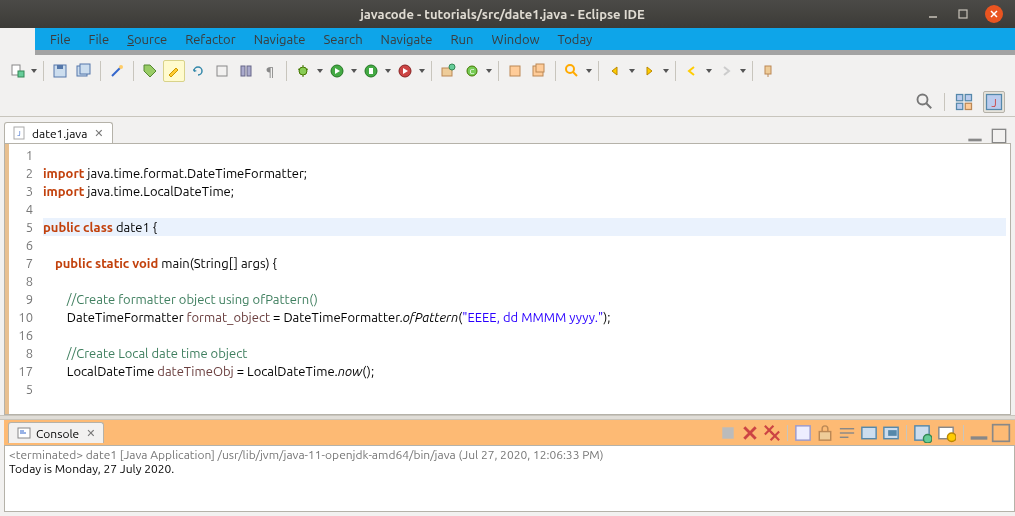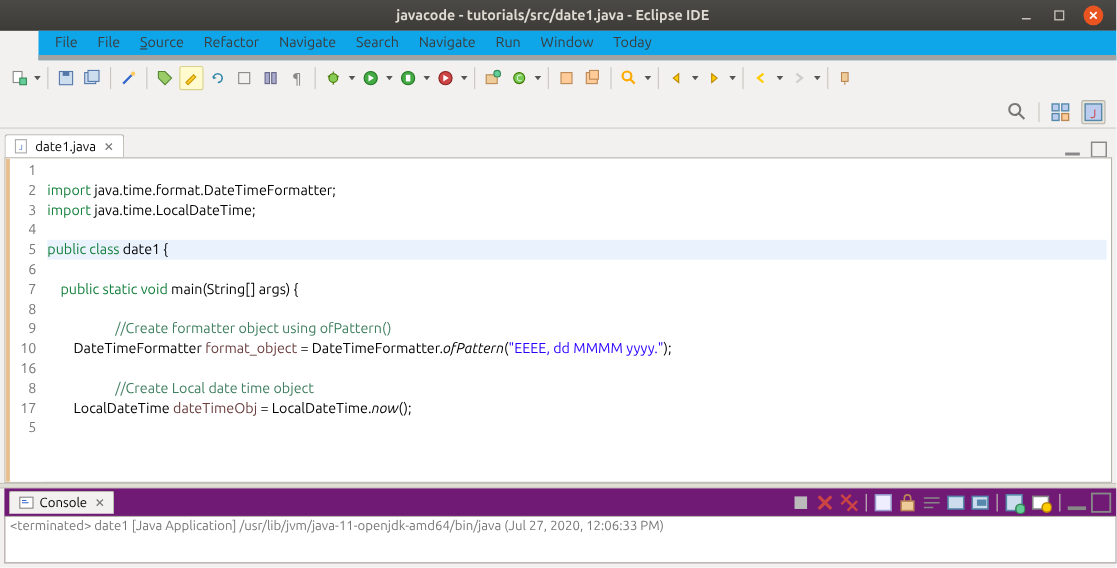--- a/index.html
+++ b/index.html
@@ -37,36 +37,36 @@
 .tabrow .spacer { flex: 1; }
 .tabrow .mini { width: 16px; height: 14px; margin: 0 4px; cursor: pointer; display: flex; align-items: center; justify-content: center; }
 
 
 .editor { flex: 1; display: flex; background: #fff; border: 1px solid #b5b2a9; margin: 0 4px; overflow: hidden; font-family: "DejaVu Sans Mono", Consolas, monospace; font-size: 13px; line-height: 18px; color: #000; }
 .gutter { width: 34px; background: #fff; color: #787878; text-align: right; padding: 2px 6px 2px 2px; user-select: none; border-left: 4px solid #e8c090; }
 .gutter .ln { height: 18px; }
 .code { flex: 1; padding: 2px 4px; white-space: pre; }
 .code .line { height: 18px; }
 .code .hl { background: #eaf2fd; }
-.kw { color: #15803d; font-weight: normal; }
-.cm { color: #3f7f5f; margin-left: 38px; }
+.kw { color: #c2410c; font-weight: bold; }
+.cm { color: #3f7f5f; }
 .str { color: #2a00ff; }
 .st { font-style: italic; margin-top: 14px; }
 
 
 .splitter { height: 5px; background: #e0ddd7; border-top: 1px solid #c8c5bd; border-bottom: 1px solid #c8c5bd; cursor: row-resize; }
 
 
-.consolewrap { background: #701a75; margin: 0 0 4px 4px; display: flex; flex-direction: column; }
+.consolewrap { background: #fdba74; margin: 0 0 4px 4px; display: flex; flex-direction: column; }
 .console-tabrow { height: 26px; display: flex; align-items: center; padding: 0 4px; border-bottom: 1px solid #b5b2a9; }
 .console-tabrow .tab { background: #f2f1f0; }
 .console-tabrow .right { margin-left: auto; display: flex; gap: 2px; align-items: center; }
 .console-tabrow .cbtn { width: 20px; height: 18px; display: flex; align-items: center; justify-content: center; cursor: pointer; border-radius: 2px; }
 .console-tabrow .csep { width:1px; height:16px; background:#c8c5bd; margin:0 3px; }
-.console-body { background: #fff; border: 1px solid #b5b2a9; border-top: none; padding: 2px 4px; font-family: "DejaVu Sans Mono", Consolas, monospace; font-size: 12px; color: #000; height: 42px; overflow: hidden; }
+.console-body { background: #fff; border: 1px solid #b5b2a9; border-top: none; padding: 2px 4px; font-family: "DejaVu Sans Mono", Consolas, monospace; font-size: 12px; color: #000; height: 66px; overflow: hidden; }
 .console-body .status { color: #777; font-size: 12px; font-family: Ubuntu, Arial, sans-serif; }
 .console-body .out { margin-top: 1px; }
 
 </style>
 </head>
 <body>
 
 <div class="titlebar">
   <div class="title">javacode - tutorials/src/date1.java - Eclipse IDE</div>
   <div class="controls">
@@ -414,14 +414,15 @@
         </div>
       <div class="cbtn">
           <svg viewBox="0 0 12 12">
             <rect x="1" y="1" width="10" height="10" fill="none" stroke="#888"></rect>
           </svg>
         </div>
     </div>
   </div>
   <div class="console-body">
     <div class="status">&lt;terminated&gt; date1 [Java Application] /usr/lib/jvm/java-11-openjdk-amd64/bin/java (Jul 27, 2020, 12:06:33 PM)</div>
+    <div class="out">Today is Monday, 27 July 2020.</div>
   </div>
 </div>
 
 </body></html>

